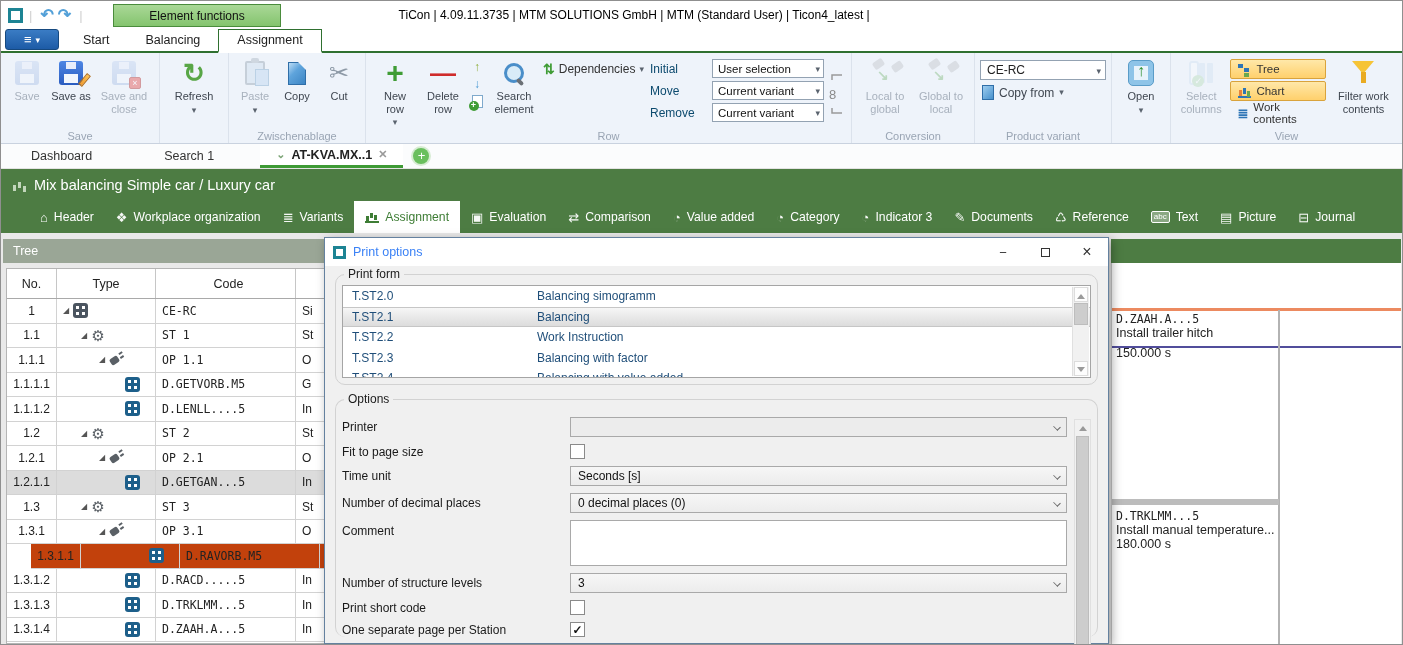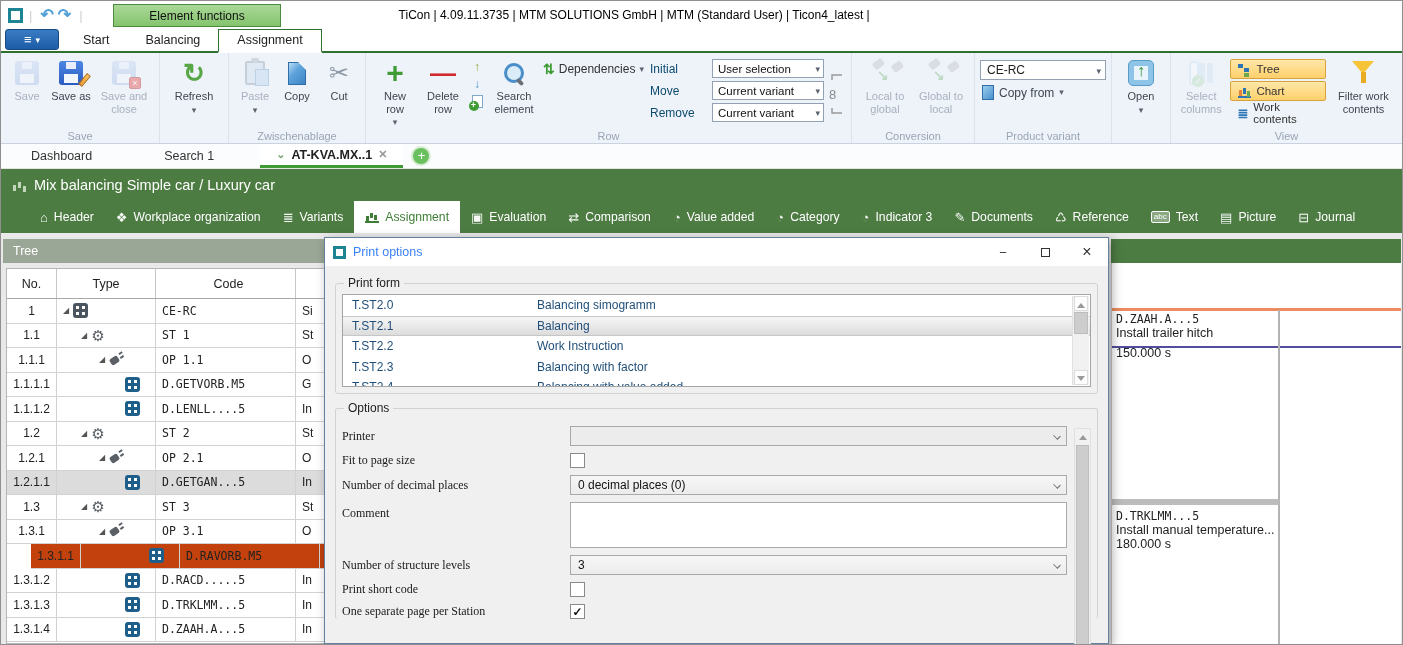--- a/index.html
+++ b/index.html
@@ -178,35 +178,35 @@
 
   
   .dialog { position:absolute; left:323px; top:4px; width:785px; bottom:0; background:#f0f0f0;
             border:1px solid #64819f; box-shadow:3px 3px 10px rgba(0,0,0,.35); z-index:5; }
   .dlg-titlebar { height:28px; background:#fff; display:flex; align-items:center; padding-left:8px; }
   .dlg-logo { width:13px; height:13px; border:3px solid #1d8494; position:relative; margin-right:7px; }
   .dlg-logo::after { content:""; position:absolute; left:0; right:0; top:2px; height:3px; background:#fff; }
   .dlg-title { font-size:12.5px; color:#3b82f6; flex:1; }
   .dlg-btn { width:42px; height:27px; display:flex; align-items:center; justify-content:center; color:#333; font-size:13px; }
   .dlg-btn .maxbox { width:9px; height:9px; border:1px solid #333; }
-  .fieldset { margin:17px 10px 0; border:1px solid #d2d2d2; border-radius:3px; position:relative; padding:10px 6px 6px; }
+  .fieldset { margin:8px 10px 0; border:1px solid #d2d2d2; border-radius:10px; position:relative; padding:10px 6px 6px; }
   .fieldset > .leg { position:absolute; top:-8px; left:8px; background:#f0f0f0; padding:0 4px; font-size:12px; color:#1c1c1c; }
   .pf-list { background:#fff; border:1px solid #a5a5a5; height:93px; position:relative; overflow:hidden; }
   .pf-row { height:20.5px; display:flex; align-items:center; font-size:12px; color:#1f4e79; }
   .pf-row .pfc { width:194px; padding-left:9px; }
   .pf-row.sel { background:linear-gradient(#f6f6f6,#dcdcdc); border-top:1px solid #c6c6c6; border-bottom:1px solid #c6c6c6; }
   .sbar { position:absolute; right:1px; top:1px; bottom:1px; width:17px; background:#f1f1f1; border-left:1px solid #e0e0e0; }
   .sbar .sup,.sbar .sdn { position:absolute; left:1px; right:1px; height:15px; background:#fdfdfd; border:1px solid #dcdcdc; }
   .sbar .sup { top:0; } .sbar .sdn { bottom:0; }
   .tri-up { width:0; height:0; border:4px solid transparent; border-bottom:5px solid #9a9a9a; margin:2px auto 0; }
   .tri-dn { width:0; height:0; border:4px solid transparent; border-top:5px solid #9a9a9a; margin:5px auto 0; }
   .sthumb { position:absolute; left:1px; right:1px; background:#cdcdcd; border:1px solid #bdbdbd; }
   .opt-area { position:relative; padding-right:24px; }
   .opt-row { display:flex; align-items:center; margin:7px 0; }
-  .opt-lbl { width:228px; font-size:12px; color:#1a1a1a; flex:none;font-family:Liberation Serif, serif; }
+  .opt-lbl { width:228px; font-size:12px; color:#1a1a1a; flex:none; }
   .combo { flex:1; height:20px; background:linear-gradient(#f6f6f6,#ececec); border:1px solid #a9a9a9; display:flex;
            align-items:center; padding:0 18px 0 7px; font-size:12px; color:#111; position:relative; }
   .combo.dis { background:#ececec; color:#888; }
   .combo .vchev { position:absolute; right:6px; top:6px; width:6px; height:6px; border-right:1.5px solid #666;
                   border-bottom:1.5px solid #666; transform:rotate(45deg) scaleY(.8); }
   .cbx { width:15px; height:15px; background:#fff; border:1px solid #8a8a8a; display:flex; align-items:center;
          justify-content:center; font-size:12px; font-weight:bold; color:#111; }
   .textarea { flex:1; height:46px; background:#fff; border:1px solid #a9a9a9; }
   .opt-sbar { position:absolute; right:0; top:2px; bottom:-210px; width:17px; background:#f1f1f1; border:1px solid #e0e0e0; }
 </style>
@@ -727,20 +727,27 @@
           <div class="combo dis">
             <span></span>
             <span class="vchev"></span>
           </div>
         </div>
         <div class="opt-row">
           <div class="opt-lbl">Fit to page size</div>
           <div class="cbx"></div>
         </div>
         <div class="opt-row">
+          <div class="opt-lbl">Time unit</div>
+          <div class="combo">
+            <span>Seconds [s]</span>
+            <span class="vchev"></span>
+          </div>
+        </div>
+        <div class="opt-row">
           <div class="opt-lbl">Number of decimal places</div>
           <div class="combo">
             <span>0 decimal places (0)</span>
             <span class="vchev"></span>
           </div>
         </div>
         <div class="opt-row" style="align-items:flex-start">
           <div class="opt-lbl" style="padding-top:4px">Comment</div>
           <div class="textarea"></div>
         </div>

